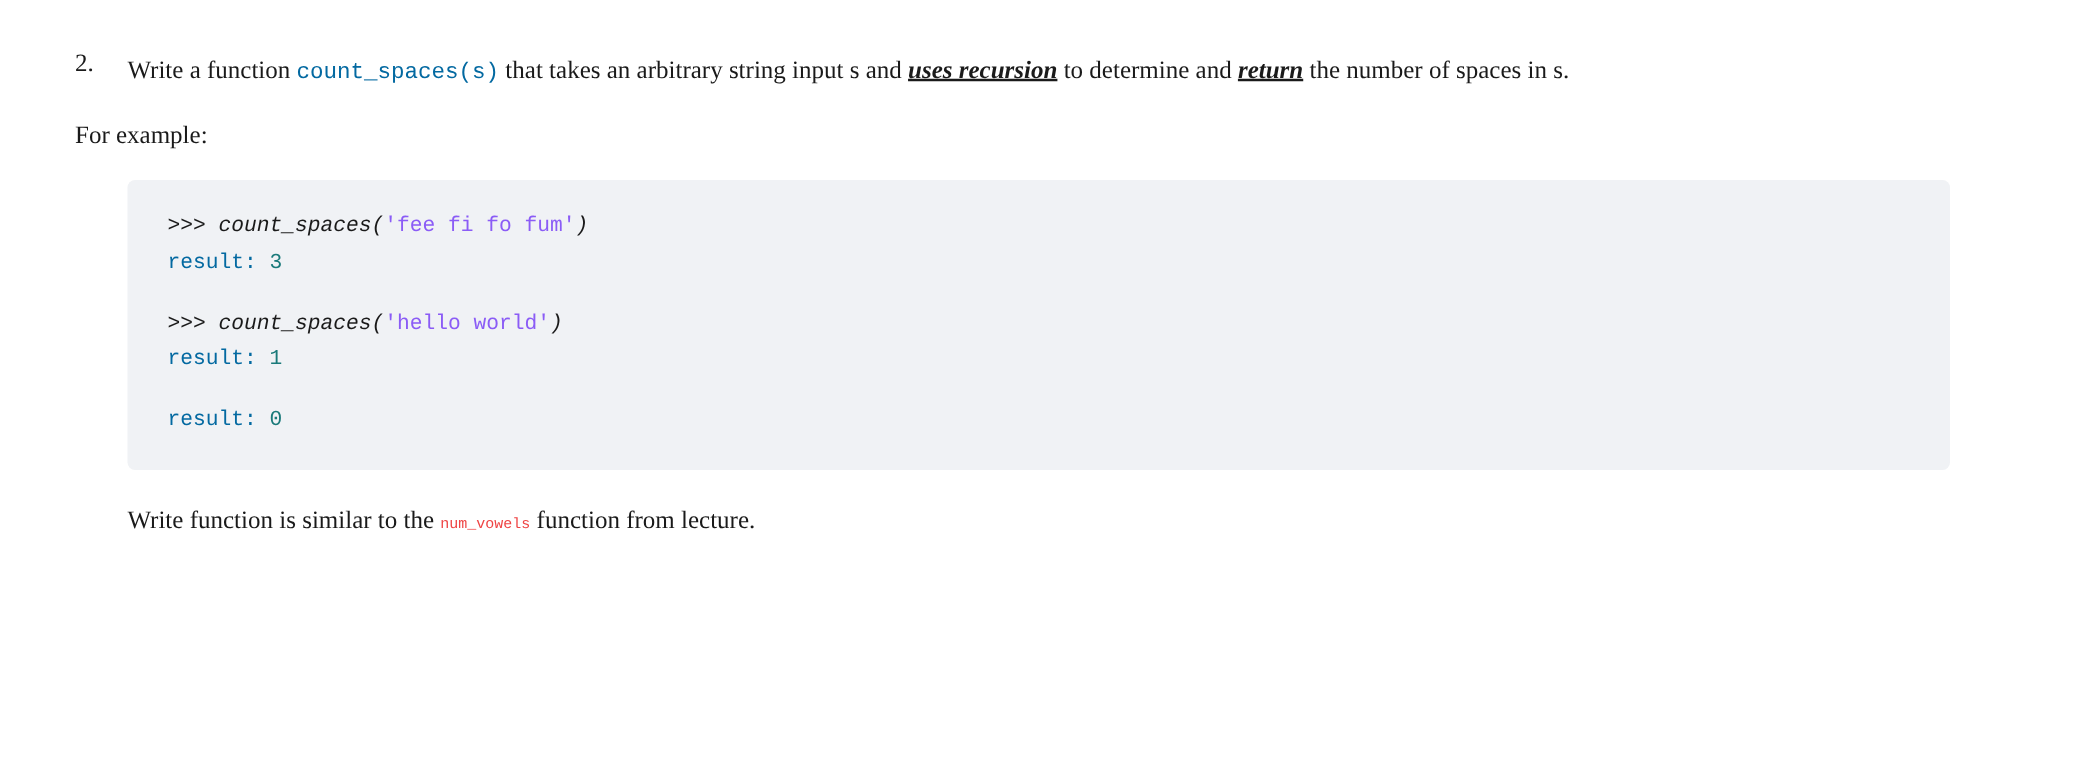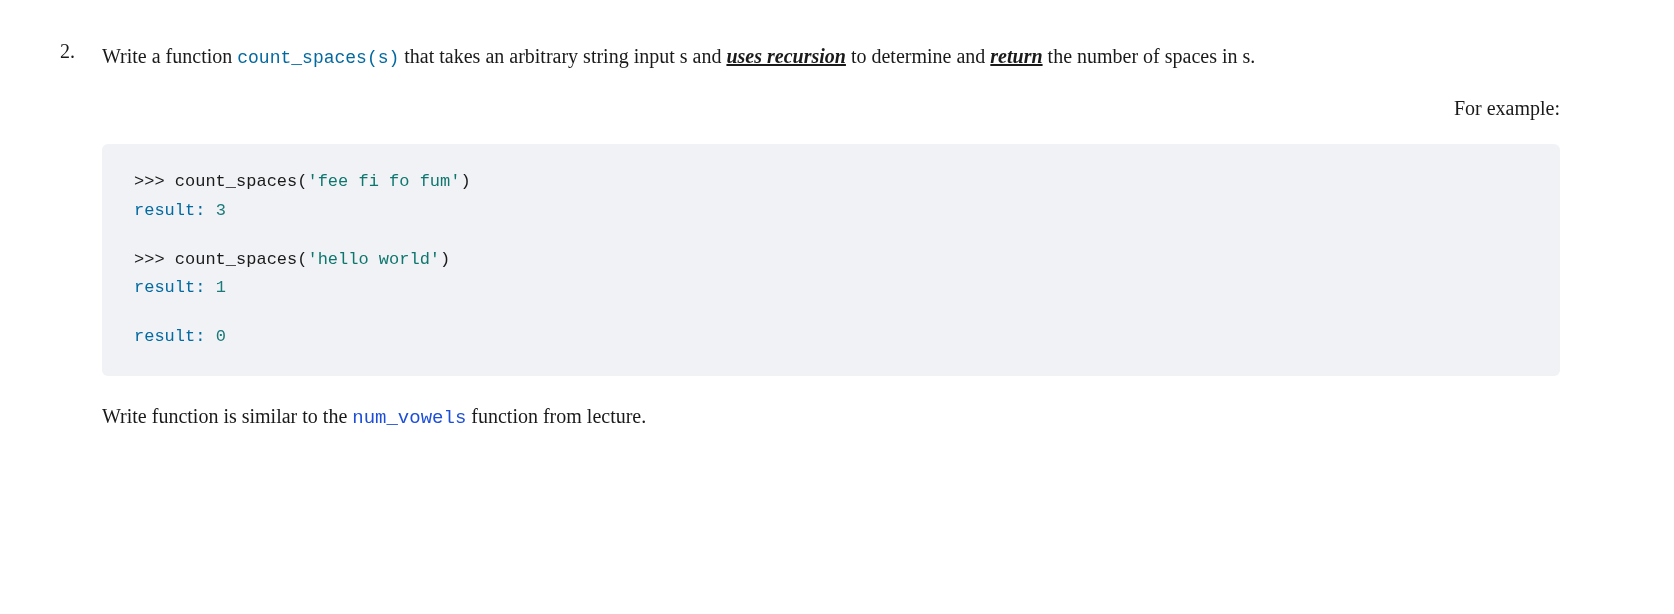--- a/index.html
+++ b/index.html
@@ -53,22 +53,20 @@
     .question-text strong em,
     .question-text em strong {
       font-weight: bold;
       font-style: italic;
       text-decoration: underline;
     }
 
     .for-example {
       font-size: 20px;
       color: #1a1a1a;
-      margin-left: 42px;
-      text-align: right;
     }
 
     .code-block {
       background-color: #f0f2f5;
       border-radius: 6px;
       padding: 24px 32px;
       margin-left: 42px;
       font-family: 'Courier New', Courier, monospace;
       font-size: 17px;
       line-height: 1.7;
@@ -86,45 +84,46 @@
     .code-line {
       display: block;
     }
 
     .code-prompt {
       color: #1a1a1a;
     }
 
     .code-func {
       color: #1a1a1a;
+      font-style: italic;
     }
 
     .code-string {
-      color: #0f766e;
+      color: #8b5cf6;
     }
 
     .code-result-label {
       color: #0369a1;
     }
 
     .code-number {
       color: #1a7a7a;
     }
 
     .footer-text {
       font-size: 20px;
       color: #1a1a1a;
       margin-left: 42px;
       line-height: 1.6;
     }
 
     .footer-text .code-link {
       font-family: 'Courier New', Courier, monospace;
-      font-size: 19px;
-      color: #1d4ed8;
+      font-size: 12px;
+      color: #ef4444;
     }
   </style>
 </head>
 <body>
 
 <div class="question-container">
 
   <div class="question-header">
     <span class="question-number">2.</span>
     <div class="question-text">

